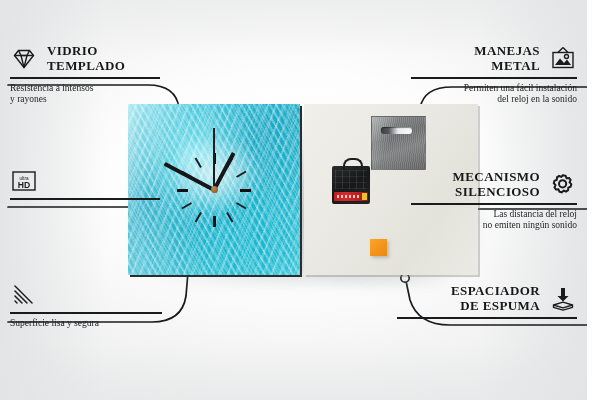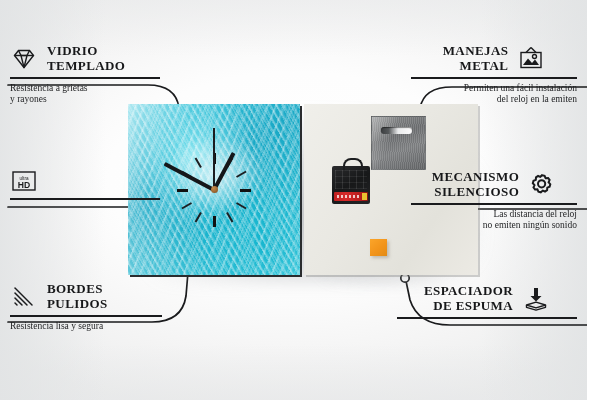--- a/index.html
+++ b/index.html
@@ -141,21 +141,21 @@
   }
   .back-shadow{
     position:absolute;left:170px;top:6px;width:182px;height:176px;
     background:radial-gradient(ellipse at 46% 55%, rgba(140,142,145,.30) 0%, rgba(255,255,255,0) 72%);
     filter:blur(5px);
   }
 
   
   .feat{position:absolute;}
   .feat .head{display:flex;align-items:center;gap:9px;}
-  .feat.right .head{justify-content:center;}
+  .feat.right .head{justify-content:flex-end;}
   .feat .ttl{
     font-size:13px;line-height:14.5px;letter-spacing:.4px;color:#17181a;
     font-weight:700;text-transform:uppercase;white-space:pre-line;
   }
   .feat.right .ttl{text-align:right;}
   .feat .rule{height:1.6px;background:#1a1b1d;margin:4px 0 4px 0;}
   .feat .sub{
     font-size:9.5px;line-height:11.5px;color:#1e1f21;white-space:pre-line;
   }
   .feat.right .sub{text-align:right;}
@@ -261,21 +261,21 @@
               <path d="M8.5 4.5 L11 9.5 L14 21.5"></path>
           <path d="M19.5 4.5 L17 9.5 L14 21.5"></path>
               <path d="M11 9.5 H17"></path>
         </g>
           </svg>
       </span>
       <span class="ttl">VIDRIO
 TEMPLADO</span>
     </div>
     <div class="rule"></div>
-    <div class="sub">Resistencia a grietas
+    <div class="sub">Resistencia a intensos
 y rayones</div>
   </div>
 
   <div class="feat left" style="left:10px;top:168px;width:150px;">
     <div class="head">
       <span class="ico">
         <svg viewBox="0 0 28 26">
           <rect x="3" y="4" width="22" height="18" fill="none" stroke="#1a1b1d" stroke-width="1.4"></rect>
           <text x="14" y="11.5" font-family="Liberation Sans, sans-serif" font-size="4.6" text-anchor="middle" fill="#1a1b1d">ultra</text>
           <text x="14" y="19.6" font-family="Liberation Sans, sans-serif" font-size="8.6" font-weight="bold" text-anchor="middle" fill="#1a1b1d">HD</text>
@@ -290,46 +290,44 @@
       <span class="ico">
         <svg viewBox="0 0 28 26">
             <g stroke="#1a1b1d" stroke-width="1.5" stroke-linecap="round">
           <path d="M5 4 L22 21"></path>
               <path d="M5 9 L17 21"></path>
               <path d="M5 14 L12 21"></path>
               <path d="M5 19 L7 21"></path>
         </g>
           </svg>
       </span>
-      <span class="ttl">BORDES
-PULIDOS</span>
-    </div>
-    <div class="rule"></div>
-    <div class="sub">Resistencia lisa y segura</div>
+    </div>
+    <div class="rule"></div>
+    <div class="sub">Superficie lisa y segura</div>
   </div>
 
   <div class="feat right" style="right:10px;top:44px;width:166px;">
     <div class="head">
       <span class="ttl">MANEJAS
 METAL</span>
       <span class="ico">
         <svg viewBox="0 0 28 26">
             <g fill="none" stroke="#1a1b1d" stroke-width="1.4">
           <path d="M14 1.5 L9 6.5"></path>
               <path d="M14 1.5 L19 6.5"></path>
           <rect x="4" y="6.5" width="20" height="15"></rect>
           <path d="M6 19 L11 12.5 L15 17 L18 13.5 L22 19 Z" fill="#1a1b1d" stroke="none"></path>
           <circle cx="17.5" cy="10.5" r="2"></circle>
         </g>
           </svg>
       </span>
     </div>
     <div class="rule"></div>
     <div class="sub">Permiten una fácil instalación
-del reloj en la emiten</div>
+del reloj en la sonido</div>
   </div>
 
   <div class="feat right" style="right:10px;top:170px;width:166px;">
     <div class="head">
       <span class="ttl">MECANISMO
 SILENCIOSO</span>
       <span class="ico">
         <svg viewBox="0 0 28 26">
             <g fill="none" stroke="#1a1b1d" stroke-width="2">
           <path d="M14 3.2 L16.6 3.9 L17.6 6.2 L20.1 6.0 L21.6 8.0 L20.6 10.3

